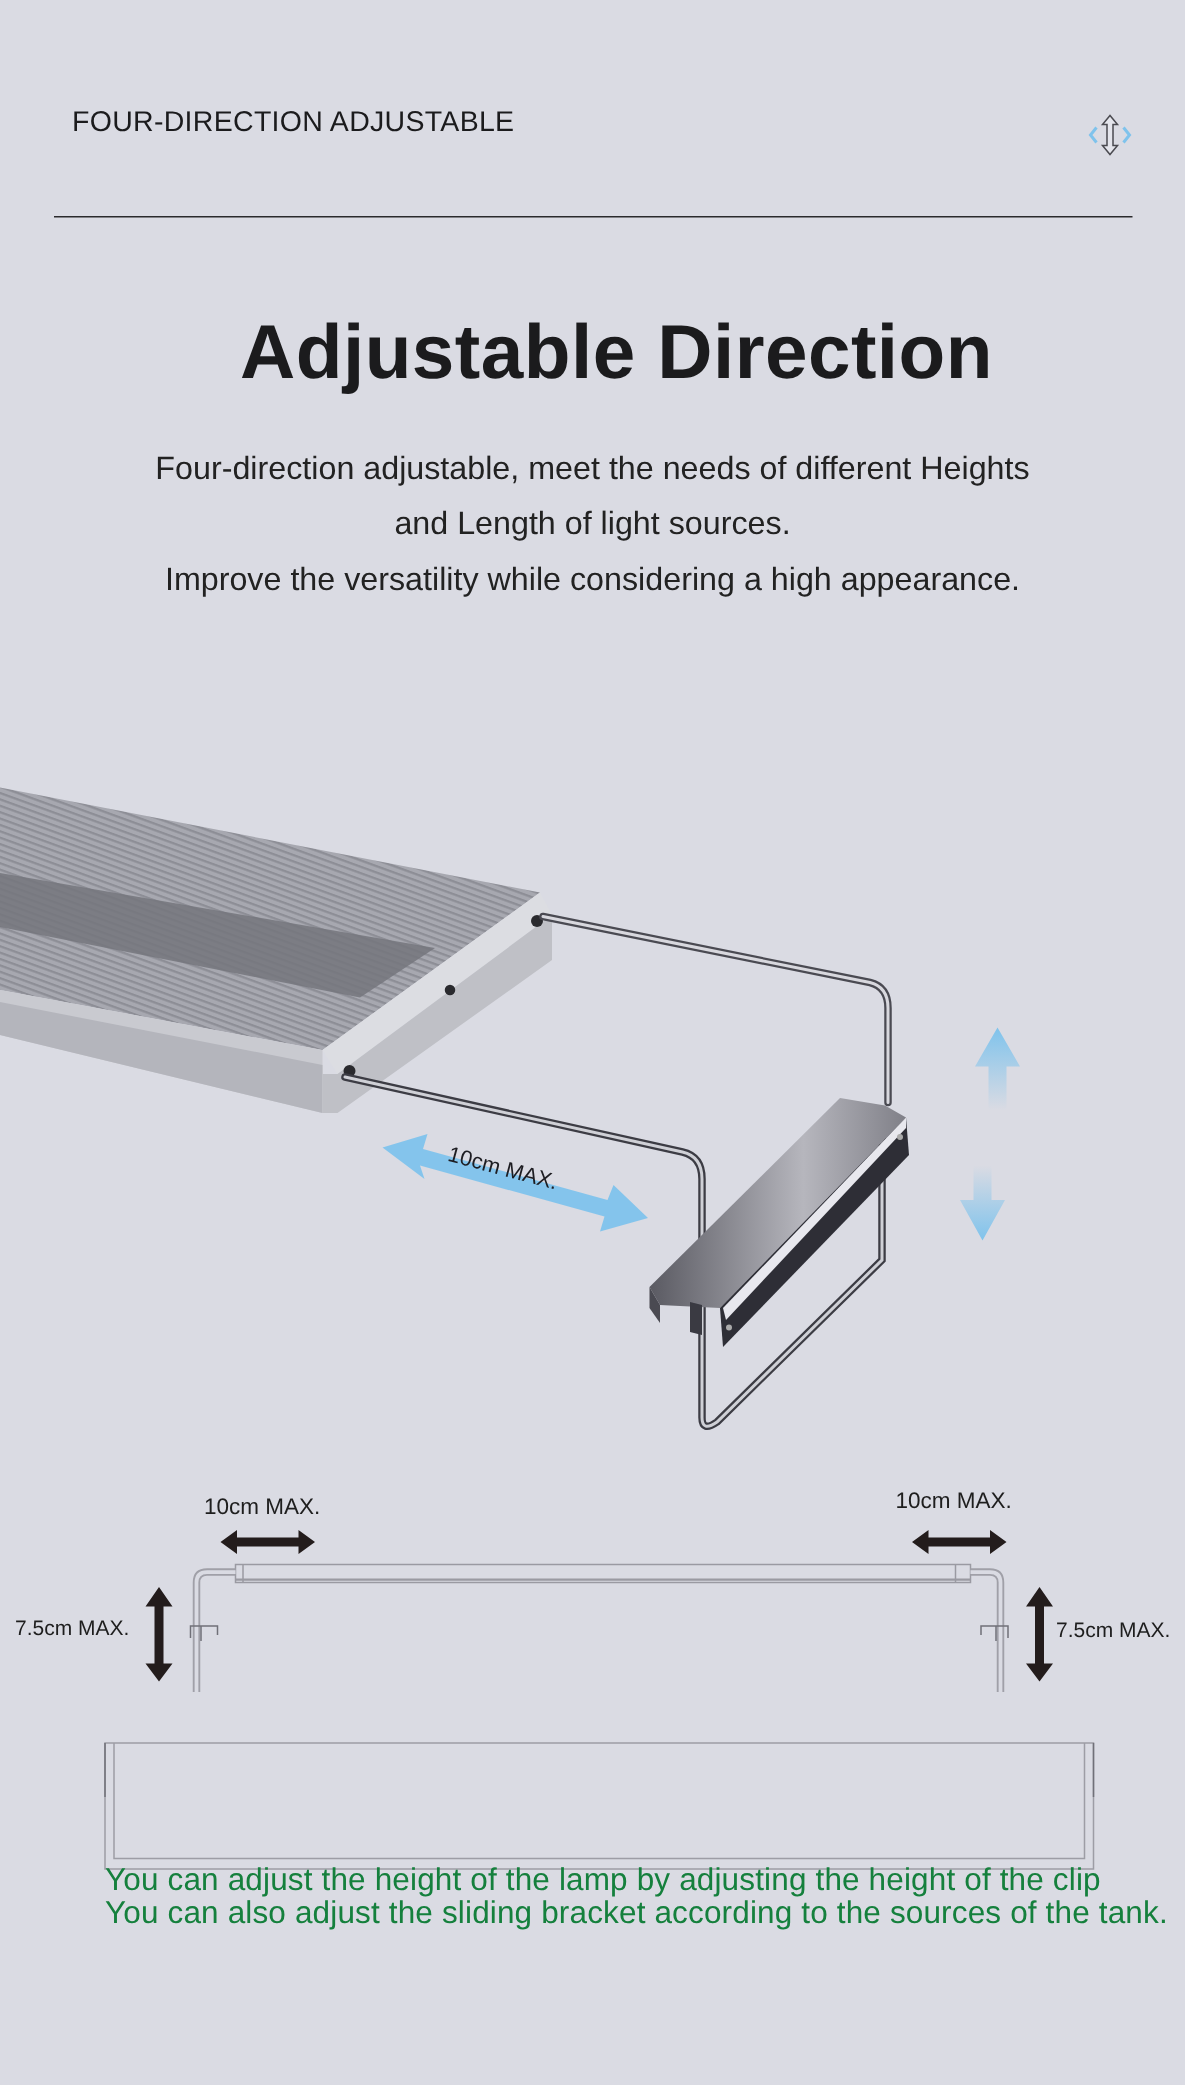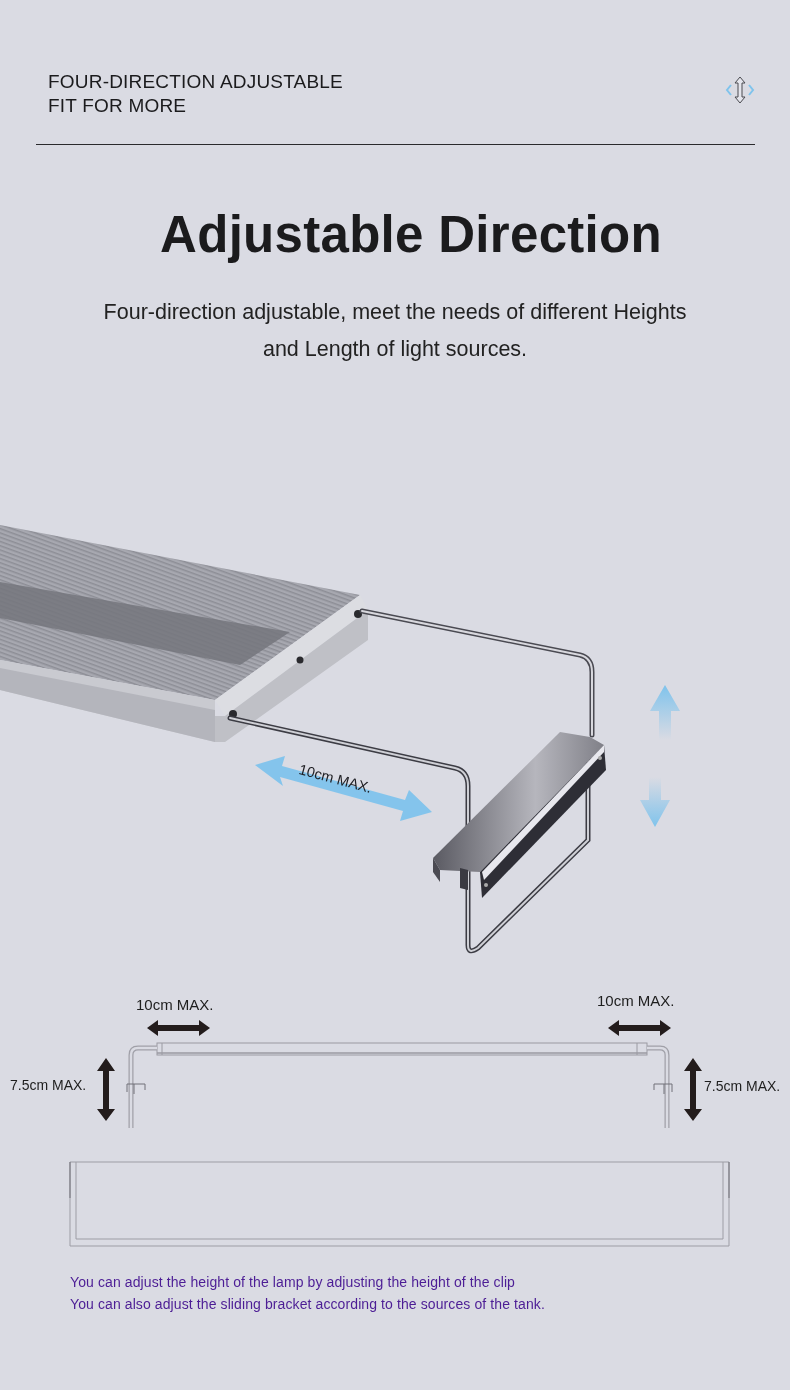--- a/index.html
+++ b/index.html
@@ -13,43 +13,43 @@
   .kicker { left: 36px; top: 70px; font-size: 19px; line-height: 24px; letter-spacing: 0.2px; color: #1b1b1d; margin-left: 12px; }
   .kicker div { white-space: nowrap; }
   .top-icon { left: 722px; top: 74px; width: 36px; height: 32px; }
   .rule { left: 36px; top: 144px; width: 719px; height: 1px; background: #2a2a2d; }
   .title { left: 16px; width: 790px; top: 205px; text-align: center; font-size: 51px; font-weight: bold; color: #1b1b1d; letter-spacing: 0.3px; }
   .subtitle { left: 0; width: 790px; top: 294px; text-align: center; font-size: 21.5px; line-height: 37px; color: #222; }
   .subtitle div { white-space: nowrap; }
   .product { left: 0; top: 500px; width: 790px; height: 470px; }
   .diagram { left: 0; top: 980px; width: 790px; height: 270px; }
   .dlabel { font-size: 15px; color: #1e1e1e; white-space: nowrap; }
-  .desc { left: 70px; top: 1271px; width: 700px; font-size: 14px; line-height: 22px; color: #4c1d95; letter-spacing: 0.1px; }
+  .desc { left: 70px; top: 1243px; width: 700px; font-size: 21px; line-height: 22px; color: #15803d; letter-spacing: 0.1px; }
   .desc div { white-space: nowrap; }
 </style>
 </head>
 <body>
 
 <div class="abs kicker">
   <div>FOUR-DIRECTION ADJUSTABLE</div>
-  <div>FIT FOR MORE</div>
 </div>
 
 <svg class="abs top-icon" viewBox="0 0 36 32">
   <path d="M9 11 L5 16 L9 21" fill="none" stroke="#7fc3ec" stroke-width="2"></path>
   <path d="M27 11 L31 16 L27 21" fill="none" stroke="#7fc3ec" stroke-width="2"></path>
   <path d="M18 3 L13 9 L16 9 L16 23 L13 23 L18 29 L23 23 L20 23 L20 9 L23 9 Z" fill="#e4e5ec" stroke="#4a4a50" stroke-width="1"></path>
 </svg>
 
 <div class="abs rule"></div>
 
 <div class="abs title">Adjustable Direction</div>
 <div class="abs subtitle">
   <div>Four-direction adjustable, meet the needs of different Heights</div>
   <div>and Length of light sources.</div>
+  <div>Improve the versatility while considering a high appearance.</div>
 </div>
 
 <svg class="abs product" viewBox="0 500 790 470">
   <defs>
     <pattern id="fins" width="4" height="4" patternUnits="userSpaceOnUse" patternTransform="rotate(20)">
       <rect width="4" height="4" fill="#a7a8b0"></rect>
       <rect width="4" height="1.5" fill="#8d8e96"></rect>
     </pattern>
     <linearGradient id="steel" x1="0" y1="0" x2="1" y2="1">
       <stop offset="0" stop-color="#f2f2f5"></stop>

